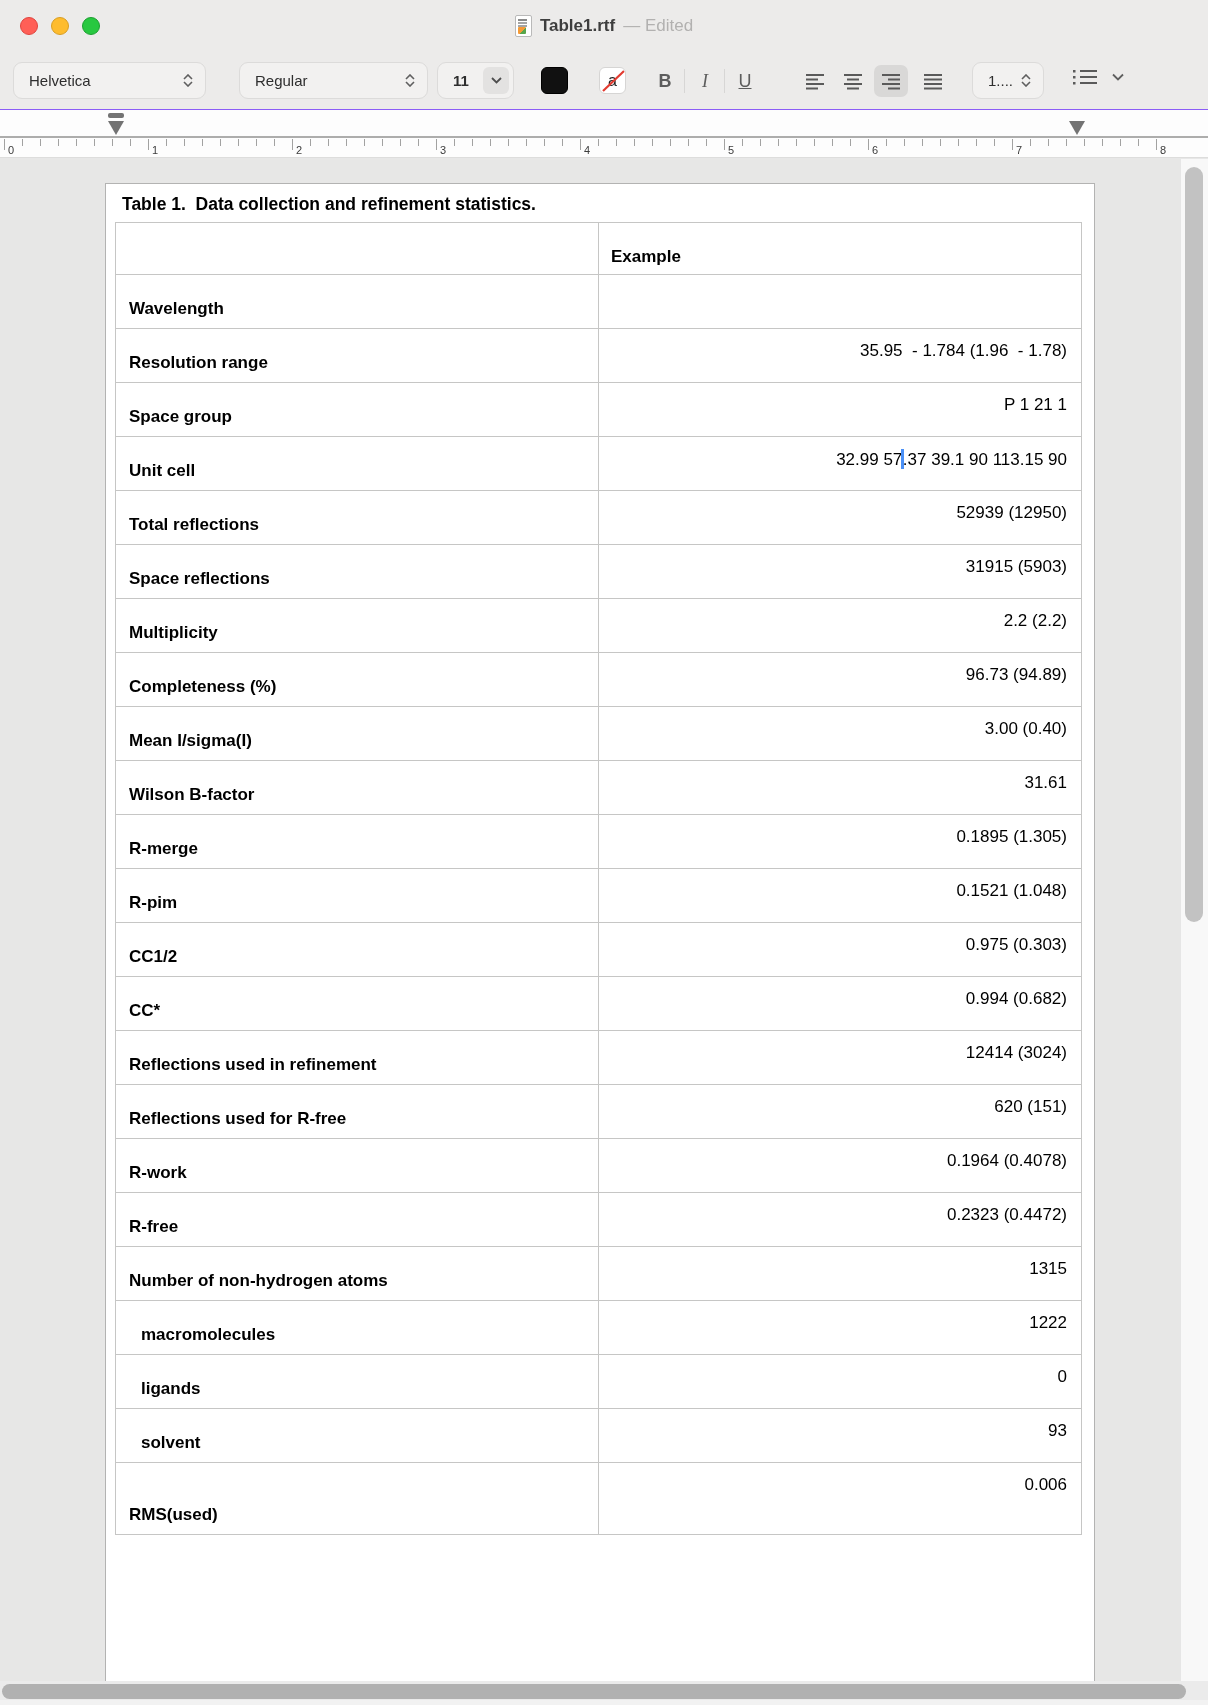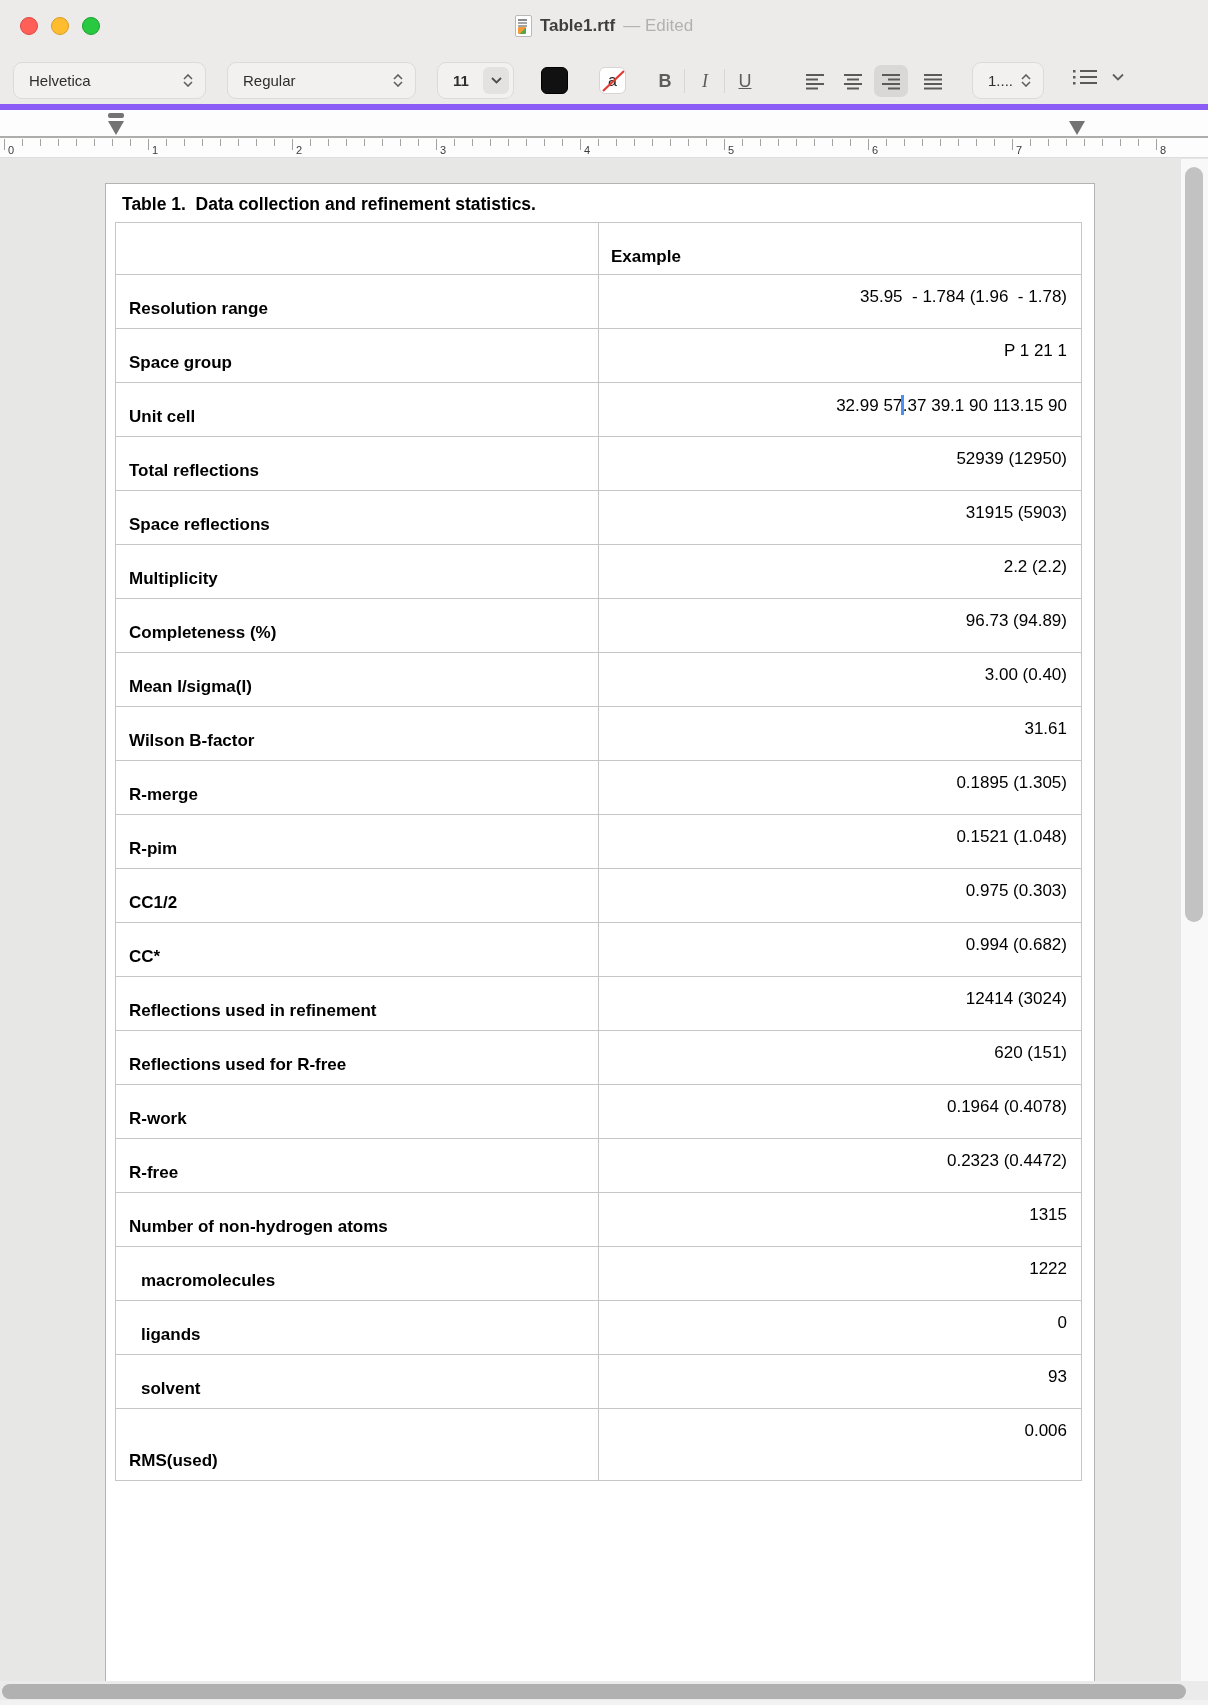--- a/index.html
+++ b/index.html
@@ -13,27 +13,27 @@
   .t-yellow { left:51px; background:#febc2e; border:1px solid #d89e24; }
   .t-green  { left:82px; background:#28c840; border:1px solid #1d9f31; }
   .title-group { position:absolute; left:0; top:0; width:100%; height:52px; display:flex; align-items:center; justify-content:center; gap:8px; }
   .doc-icon { width:17px; height:22px; background:#fff; border:1px solid #b9b9b9; border-radius:2px; position:relative; overflow:hidden; }
   .doc-icon::before { content:""; position:absolute; left:2px; top:3px; width:9px; height:1.5px; background:#8a8a8a; box-shadow:0 3px 0 #a5a5a5, 0 6px 0 #a5a5a5; }
   .doc-icon::after { content:""; position:absolute; left:2px; bottom:2px; width:8px; height:7px; background:linear-gradient(135deg,#f59a36 0 55%,#57a64b 55% 100%); border-radius:1px; }
   .win-title { font-size:17px; font-weight:bold; color:#3e3e3e; }
   .win-edited { font-size:17px; color:#b2b1b0; }
 
   
-  .toolbar { position:absolute; left:0; top:52px; width:1208px; height:58px; background:#ecebea; border-bottom:6px solid #8b5cf6; }
+  .toolbar { position:absolute; left:0; top:52px; width:1208px; height:58px; background:#ecebea; border-bottom:1px solid #8b5cf6; }
   .ctl { position:absolute; top:10px; height:37px; background:#f2f1f0; border:1px solid #dcdbda; border-radius:9px; display:flex; align-items:center; font-size:15px; color:#2e2e2e; }
   .ctl .lbl { padding-left:15px; flex:1; }
   .updown { width:22px; margin-right:6px; display:flex; flex-direction:column; align-items:center; gap:1px; }
   .updown svg { display:block; }
   .font-ctl  { left:13px;  width:193px; }
-  .style-ctl { left:227px; width:189px;gap:16px; }
+  .style-ctl { left:239px; width:189px;gap:16px; }
   .size-ctl  { left:437px; width:77px;font-weight:bold; }
   .size-chev { position:absolute; right:4px; top:4px; bottom:4px; width:26px; background:#e3e2e1; border-radius:6px; display:flex; align-items:center; justify-content:center; }
   .swatch { position:absolute; top:15px; width:27px; height:27px; border-radius:6px; }
   .sw-black { left:541px; background:#111; border:1px solid #000; }
   .sw-bg { left:599px; background:#fff; border:1px solid #d6d5d4; display:flex; align-items:center; justify-content:center; font-size:16px; color:#1c1c1c; position:absolute; overflow:hidden; }
   .sw-bg svg { position:absolute; left:0; top:0; }
   .tb-btn { position:absolute; top:14px; height:30px; background:none; border:none; font-size:18px; color:#5d5d5d; cursor:default; display:flex; align-items:center; justify-content:center; font-family:"Liberation Sans",sans-serif; }
   .btn-bold { left:652px; width:26px; font-weight:bold; }
   .btn-italic { left:692px; width:26px; font-style:italic; font-family:"Liberation Serif",serif; }
   .btn-under { left:732px; width:26px; text-decoration:underline; }
@@ -293,20 +293,24 @@
     <div class="page-title">Table 1.  Data collection and refinement statistics.</div>
     <table class="stats">
       <thead>
         <tr>
           <th class="h-blank"></th>
           <th class="h-example">Example</th>
         </tr>
       </thead>
       <tbody id="stats-body">
           <tr>
+            <td class="lab">Wavelength</td>
+            <td class="val"></td>
+          </tr>
+          <tr>
             <td class="lab">Resolution range</td>
             <td class="val">35.95  - 1.784 (1.96  - 1.78)</td>
           </tr>
           <tr>
             <td class="lab">Space group</td>
             <td class="val">P 1 21 1</td>
           </tr>
           <tr>
             <td class="lab">Unit cell</td>
             <td class="val"><span>32.99 57</span><span class="caret"></span><span>.37 39.1 90 113.15 90</span></td>

